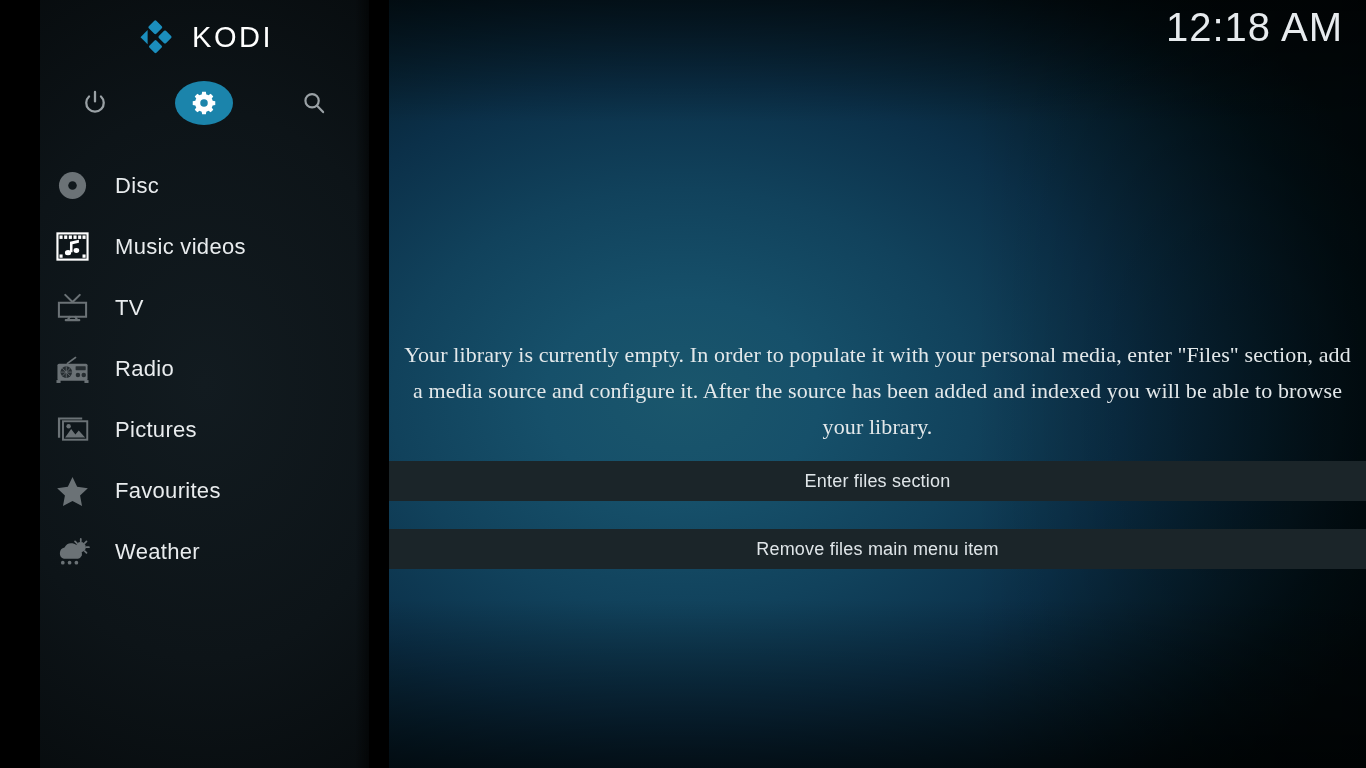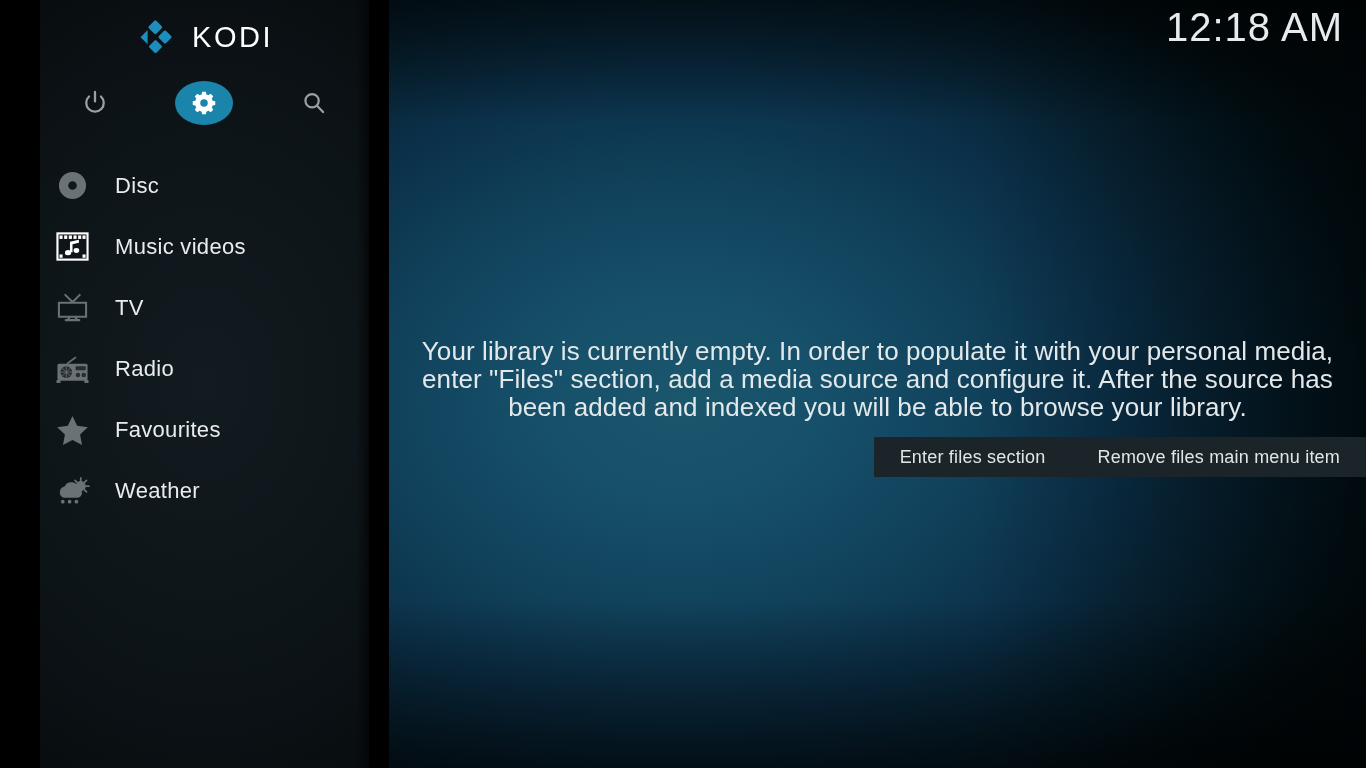--- a/index.html
+++ b/index.html
@@ -136,31 +136,33 @@
   #empty-block{
     position:absolute;
     left:0; right:0;
     top:337px;
     z-index:3;
     text-align:center;
   }
   #empty-message{
     width:960px;
     margin:0 auto;
-    font-size:26px;
-    font-weight:300;
-    line-height:28px;
+    font-size:22px;
+    font-weight:300;
+    line-height:36px;
     color:#e3e8ea;
     letter-spacing:.1px;
-    font-family:Liberation Sans, sans-serif;
+    font-family:Liberation Serif, serif;
   }
   #empty-buttons{
     margin-top:16px;
     display:flex;
     justify-content:flex-end;
+    gap:28px;
+    flex-direction:column;
   }
   .kbtn{
     height:40px;
     padding:0 26px;
     display:flex; align-items:center; justify-content:center;
     background:#1b2529;
     border:none;
     color:#dfe5e8;
     font-size:18px;
     font-weight:300;
@@ -287,20 +289,35 @@
               <rect x="20.2" y="12.2" width="10.4" height="4.0" rx="0.6"></rect>
               <circle cx="22.6" cy="21.2" r="2.3"></circle>
               <circle cx="28.6" cy="21.2" r="2.3"></circle>
             </g>
           </svg>
         </span>
         <span class="menu-label">Radio</span>
       </div>
 
 
+      <div class="menu-item">
+        <span class="menu-ico">
+          <svg viewBox="0 0 34 30" width="33" height="30" aria-hidden="true">
+            <g fill="none" stroke="#6b7276" stroke-width="2">
+              <rect x="7.2" y="6.0" width="25" height="19"></rect>
+            </g>
+            <g fill="#6b7276">
+              <path d="M9.4 22.8 L15.6 14.0 L20.0 19.6 L23.4 15.4 L30.0 22.8 Z"></path>
+              <circle cx="13.0" cy="11.2" r="2.3"></circle>
+              <path d="M2.0 2.0 h25 v2.3 h-22.7 v18.6 h-2.3 z"></path>
+            </g>
+          </svg>
+        </span>
+        <span class="menu-label">Pictures</span>
+      </div>
 
 
       <div class="menu-item">
         <span class="menu-ico">
           <svg viewBox="0 0 34 32" width="33" height="32" aria-hidden="true">
             <path fill="#6b7276" d="M17 1.5 L21.8 11.6 L32.8 13.1 L24.8 20.7 L26.8 31.4 L17 26.3 L7.2 31.4 L9.2 20.7 L1.2 13.1 L12.2 11.6 Z"></path>
           </svg>
         </span>
         <span class="menu-label">Favourites</span>
       </div>

